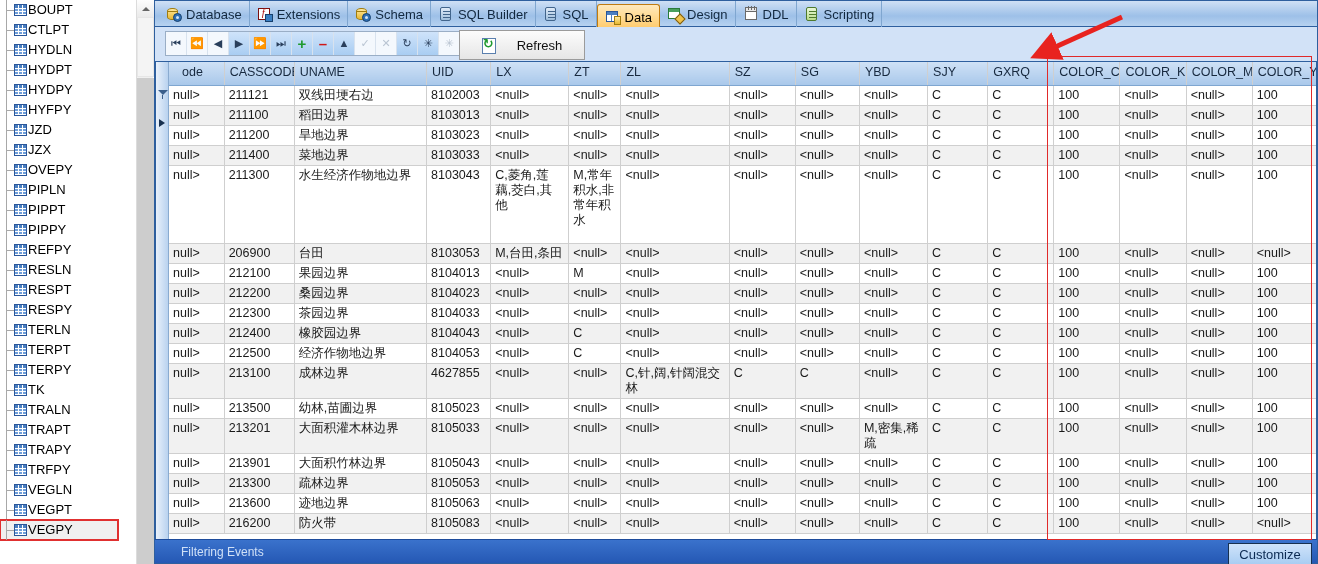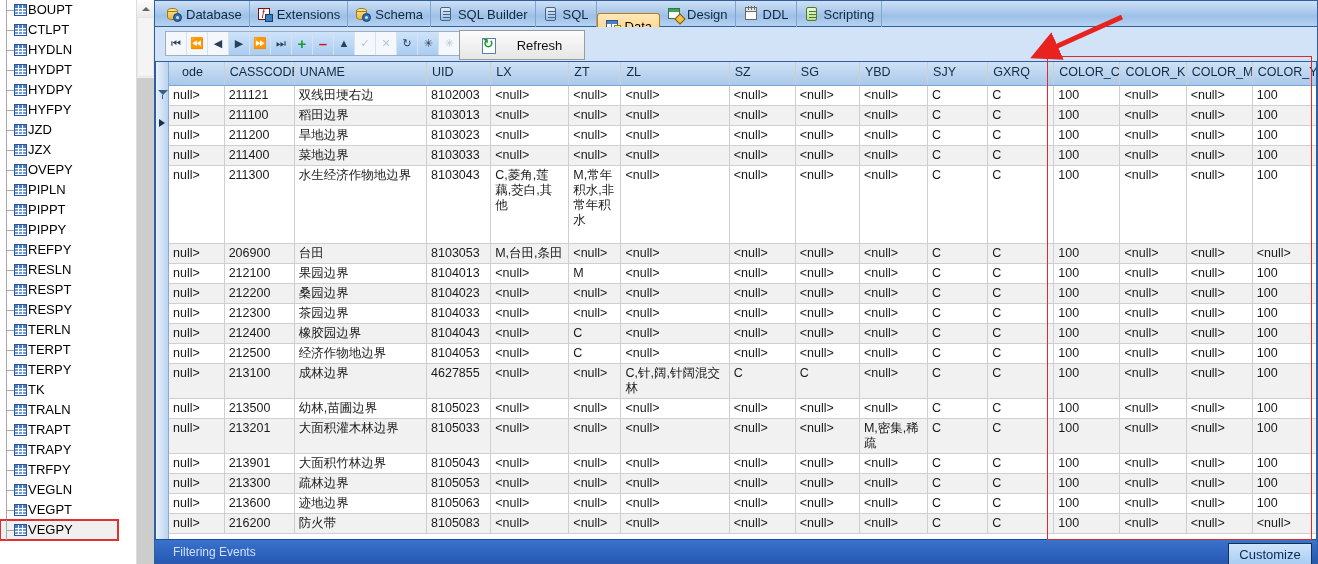--- a/index.html
+++ b/index.html
@@ -95,21 +95,21 @@
     padding: 0 7px; height: 26px;
     font-size: 13px; color: #12283f; white-space: nowrap;
     border-right: 1px solid #7fa6d0;
   }
   .tab.active {
     background: linear-gradient(#ffe9bc, #ffd78a 60%, #ffc96a);
     border: 1px solid #c07b10;
     border-bottom: none;
     border-radius: 3px 3px 0 0;
     color: #000;
-    margin-top: 12px;
+    margin-top: 3px;
     height: 25px;
   }
   .tab-ico { width: 16px; height: 16px; position: relative; flex: 0 0 16px; }
 
   
   .ic-db { position:absolute; left:1px; top:2px; width:11px; height:12px;
            background: linear-gradient(#ffe9a0,#e8b832); border:1px solid #a07c10; border-radius: 5px/3px; }
   .ic-db::after { content:""; position:absolute; left:-1px; top:2px; width:11px; height:1px; background:#a07c10; }
   .ic-cog { position:absolute; right:0px; bottom:0px; width:9px; height:9px;
             background:#2f6fb5; border:1px solid #16406e; border-radius:50%; }
@@ -217,21 +217,21 @@
     border-top: 4px solid transparent; border-bottom: 4px solid transparent;
     border-left: 6px solid #18304f;
   }
 
   
   .statusbar {
     position: absolute; left: 1px; right: 1px; bottom: 1px; height: 24px;
     background: linear-gradient(#3a72cc,#2558b4);
     border-top: 1px solid #1d4b9b;
     color: #cfe0f7; font-size: 12px;
-    display: flex; align-items: center; padding-left: 18px;
+    display: flex; align-items: center; padding-left: 26px;
   }
   .customize-btn {
     position: absolute; right: 5px; bottom: -2px;
     height: 22px; min-width: 84px;
     background: linear-gradient(#cfe3fa,#a9cdf2);
     border: 1px solid #17304f;
     display: flex; align-items: center; justify-content: center;
     font-size: 13px; color: #0b2a52;
   }
 

